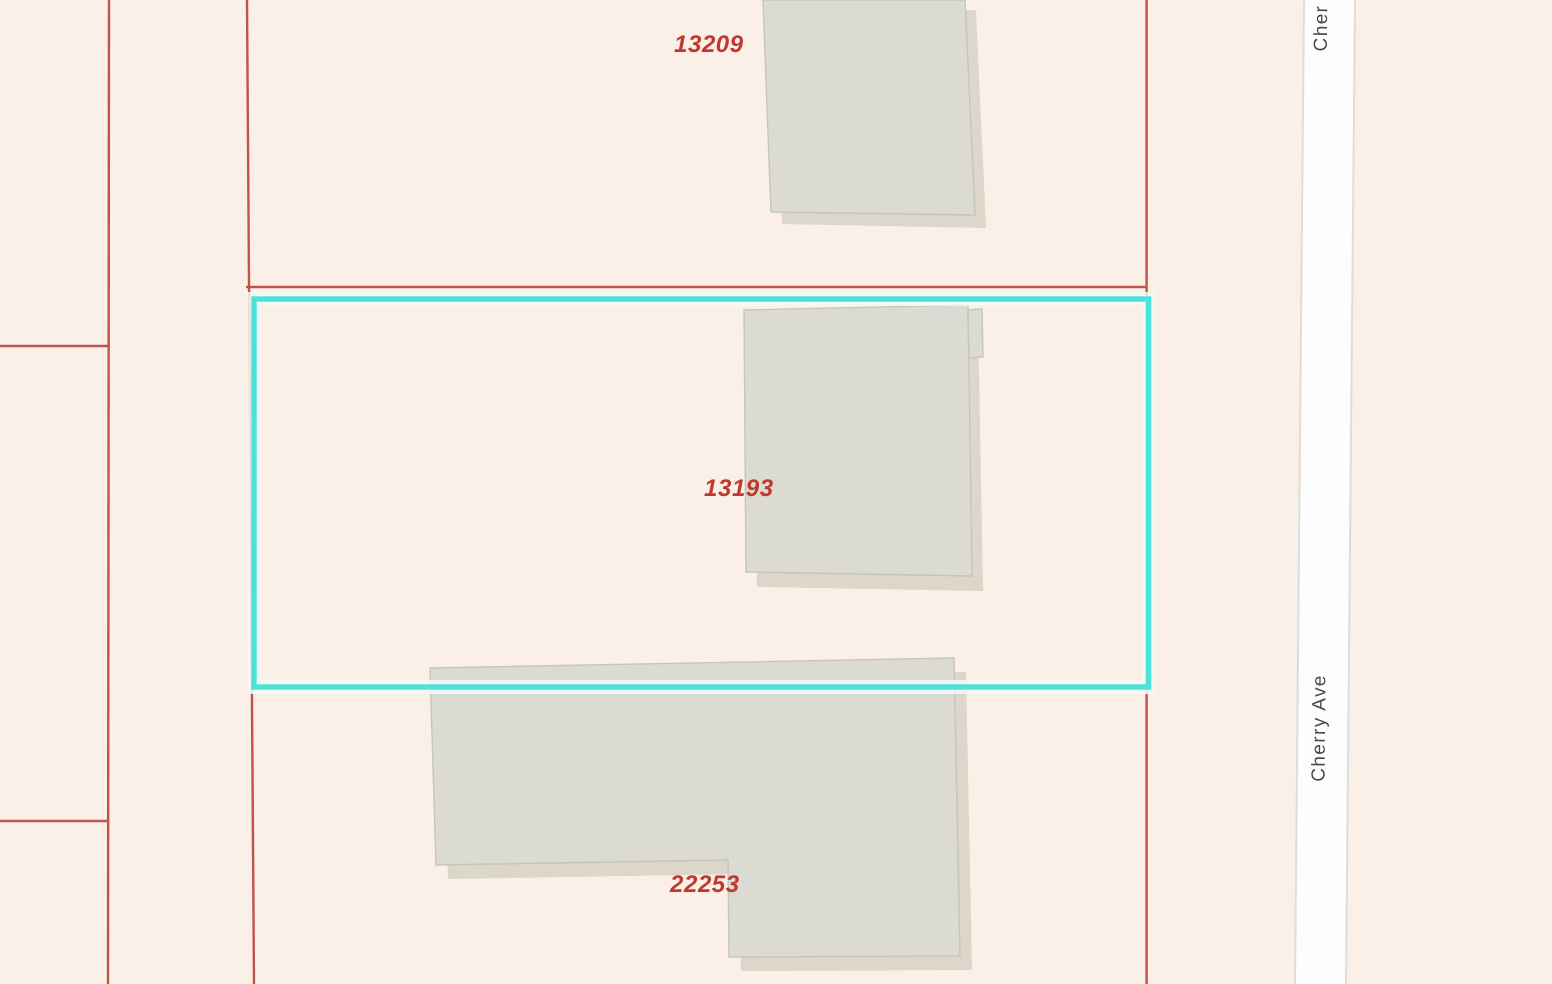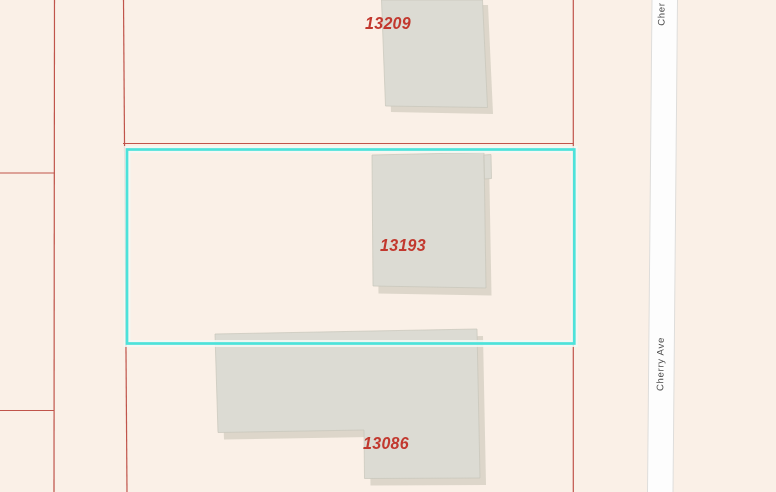--- a/index.html
+++ b/index.html
@@ -17,27 +17,26 @@
   .parcel-line { stroke-width: 1.2; fill: none; }
   .street-casing { stroke-width: 1; fill: none; }
   .building { stroke: #c7c5ba; stroke-width: 0.7; }
   .building-shadow { stroke: none; opacity: 0.85; }
   .sel-halo { fill: none; stroke-width: 7; opacity: 0.85; }
   .sel-line { fill: none; stroke-width: 2.7; }
   .parcel-hit { fill: transparent; stroke: none; }
 
   .parcel-label {
     position: absolute;
-    font-size: 16px;
+    font-size: 12px;
     font-weight: bold;
     font-style: italic;
     letter-spacing: 0.3px;
     color: #c2382e;
     white-space: nowrap;
-    margin-left: 28px;
   }
   .street-label {
     position: absolute;
     font-size: 9.5px;
     color: #4a4a4a;
     letter-spacing: 0.7px;
     white-space: nowrap;
     transform: translate(-50%, -50%) rotate(-89.5deg);
   }
 </style>
@@ -81,17 +80,17 @@
 
     <g>
       <rect class="parcel-hit" x="127" y="0" width="447" height="143"></rect>
       <rect class="parcel-hit" x="127" y="144" width="447" height="199"></rect>
       <rect class="parcel-hit" x="127" y="344" width="447" height="148"></rect>
     </g>
   </svg>
 
   <div class="parcel-label" style="left:337px; top:15px;">13209</div>
   <div class="parcel-label" style="left:352px; top:237px;">13193</div>
-  <div class="parcel-label" style="left:335px; top:435px;">13086</div>
+  <div class="parcel-label" style="left:335px; top:435px;">22253</div>
 
   <div class="street-label" style="left:661px; top:14px;">Cher</div>
   <div class="street-label" style="left:660px; top:364px;">Cherry Ave</div>
 </div>
 
 </body></html>

